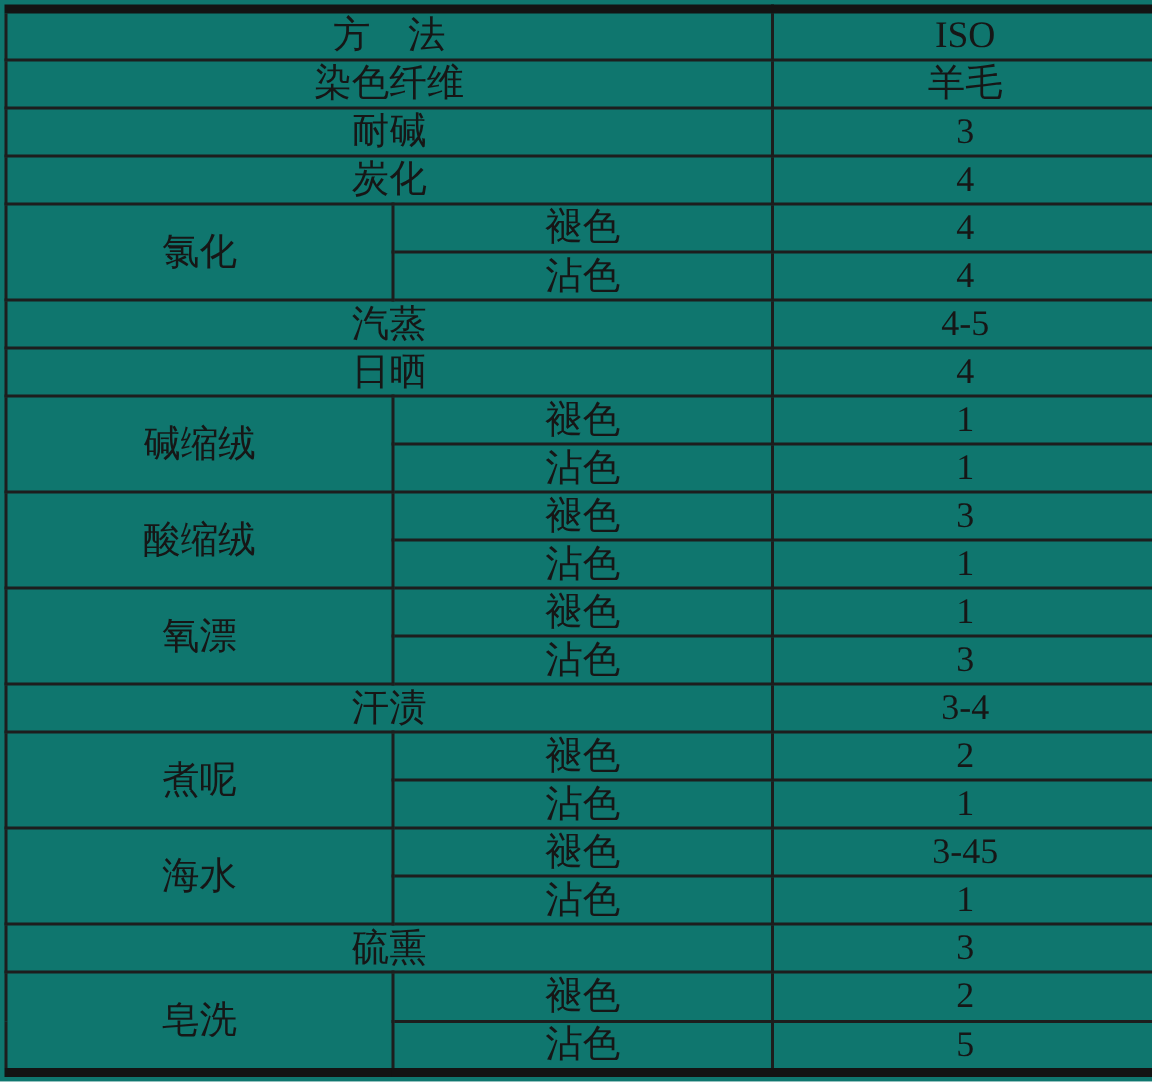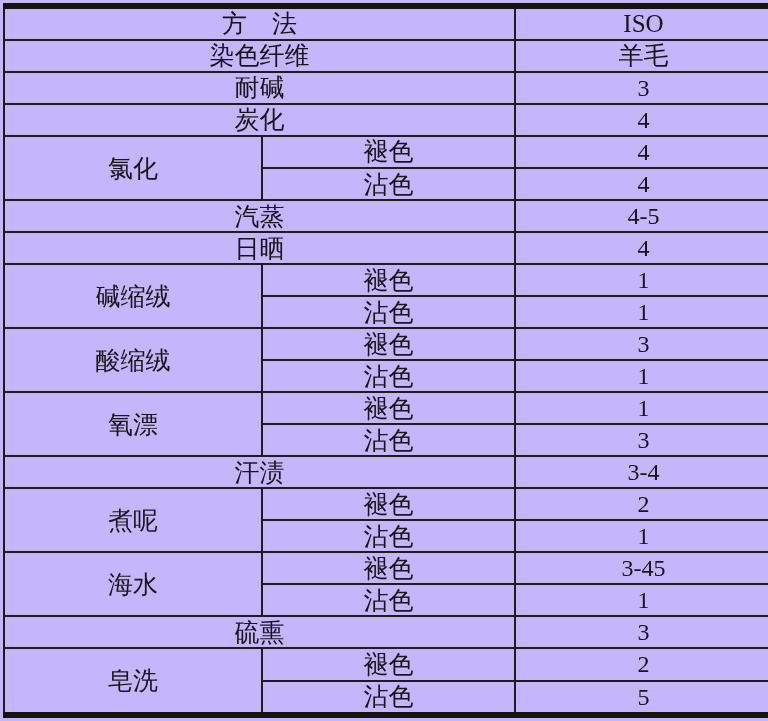--- a/index.html
+++ b/index.html
@@ -4,21 +4,21 @@
 <style>
   html, body {
     margin: 0;
     padding: 0;
     background: #ffffff;
   }
   .page {
     position: relative;
     width: 768px;
     height: 721px;
-    background: #c4b5fd;
+    background: #0f766e;
     font-family: "Liberation Serif", "DejaVu Serif", serif;
     color: #161616;
     overflow: hidden;
   }
   table.fastness {
     width: 762px;
     height: 715px;
     margin: 3px;
     border-collapse: collapse;
     table-layout: fixed;

